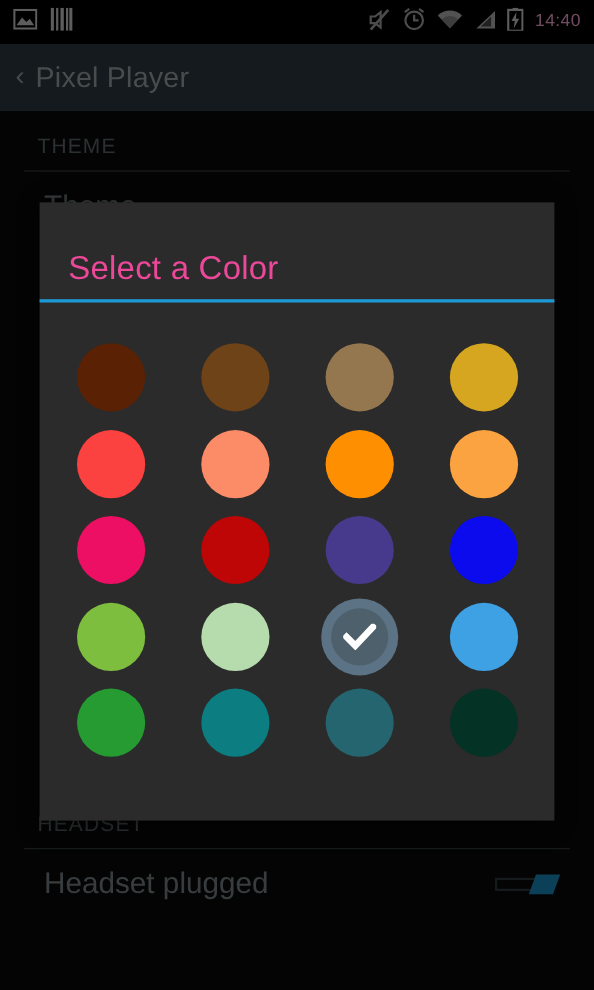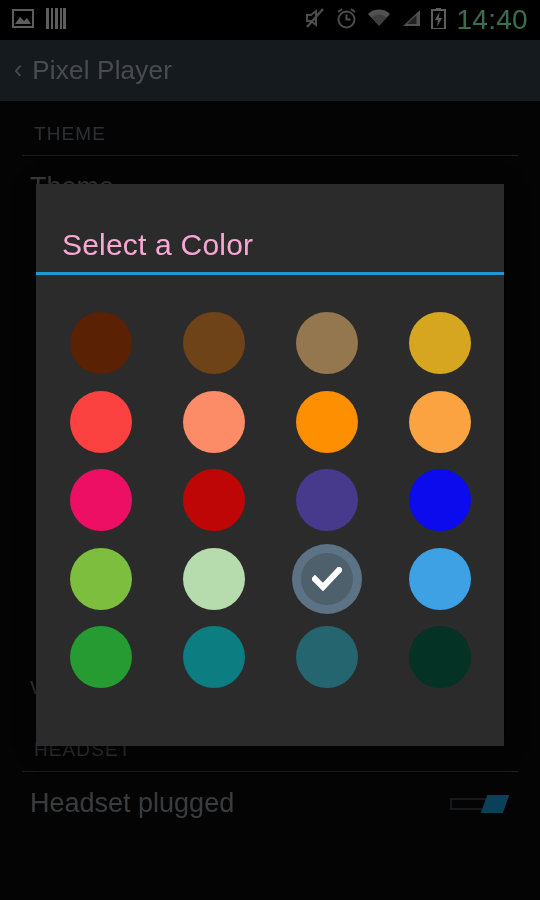--- a/index.html
+++ b/index.html
@@ -21,21 +21,21 @@
     position:absolute; top:0; left:0;
     width:540px; height:40px;
     background:#000;
     display:flex; align-items:center;
     padding:0 12px;
   }
   .sb-left{ display:flex; align-items:center; gap:12px; }
   .sb-right{ margin-left:auto; display:flex; align-items:center; gap:10px; }
   .sb-ico{ display:block; }
   .sb-clock{
-    color:#86efac; font-size:28px; letter-spacing:0.3px;
+    color:#f9a8d4; font-size:16px; letter-spacing:0.3px;
     font-family:"Liberation Sans", sans-serif;
     margin-left:0;
   }
 
   
   #actionbar{
     position:absolute; top:40px; left:0;
     width:540px; height:61px;
     background:#2d3a41;
     display:flex; align-items:center;
@@ -60,21 +60,21 @@
   .sec-header{
     color:#5f6b6f; font-size:19px;
     padding:22px 34px 10px 34px;
     letter-spacing:1.1px;
   }
   .sec-rule{
     height:1px; background:#3a4247;
     margin:0 22px;
   }
   .pref{
-    padding:16px 34px 16px 30px;
+    padding:16px 34px 16px 40px;
   }
   .pref-title{
     color:#7c868a; font-size:27px; font-weight:400;
   }
   .pref-sum{
     color:#545d61; font-size:21px; margin-top:6px; line-height:1.25;
   }
   .pref-row{ display:flex; align-items:center; }
   .pref-row .grow{ flex:1; }
   .toggle{
@@ -97,21 +97,21 @@
     background:rgba(0,0,0,0.55);
   }
   #dialog{
     position:absolute;
     left:36px; top:184px;
     width:468px; height:562px;
     background:#2b2b2b;
     box-shadow:0 2px 18px rgba(0,0,0,0.6);
   }
   #dlg-title{
-    color:#f9a8d4;
+    color:#ec4899;
     font-size:30px;
     font-weight:400;
     padding:44px 0 0 26px;
     letter-spacing:0.2px;
   }
   #dlg-divider{
     position:absolute;
     left:0; top:88px;
     width:468px; height:3px;
     background:#1d9ad6;

